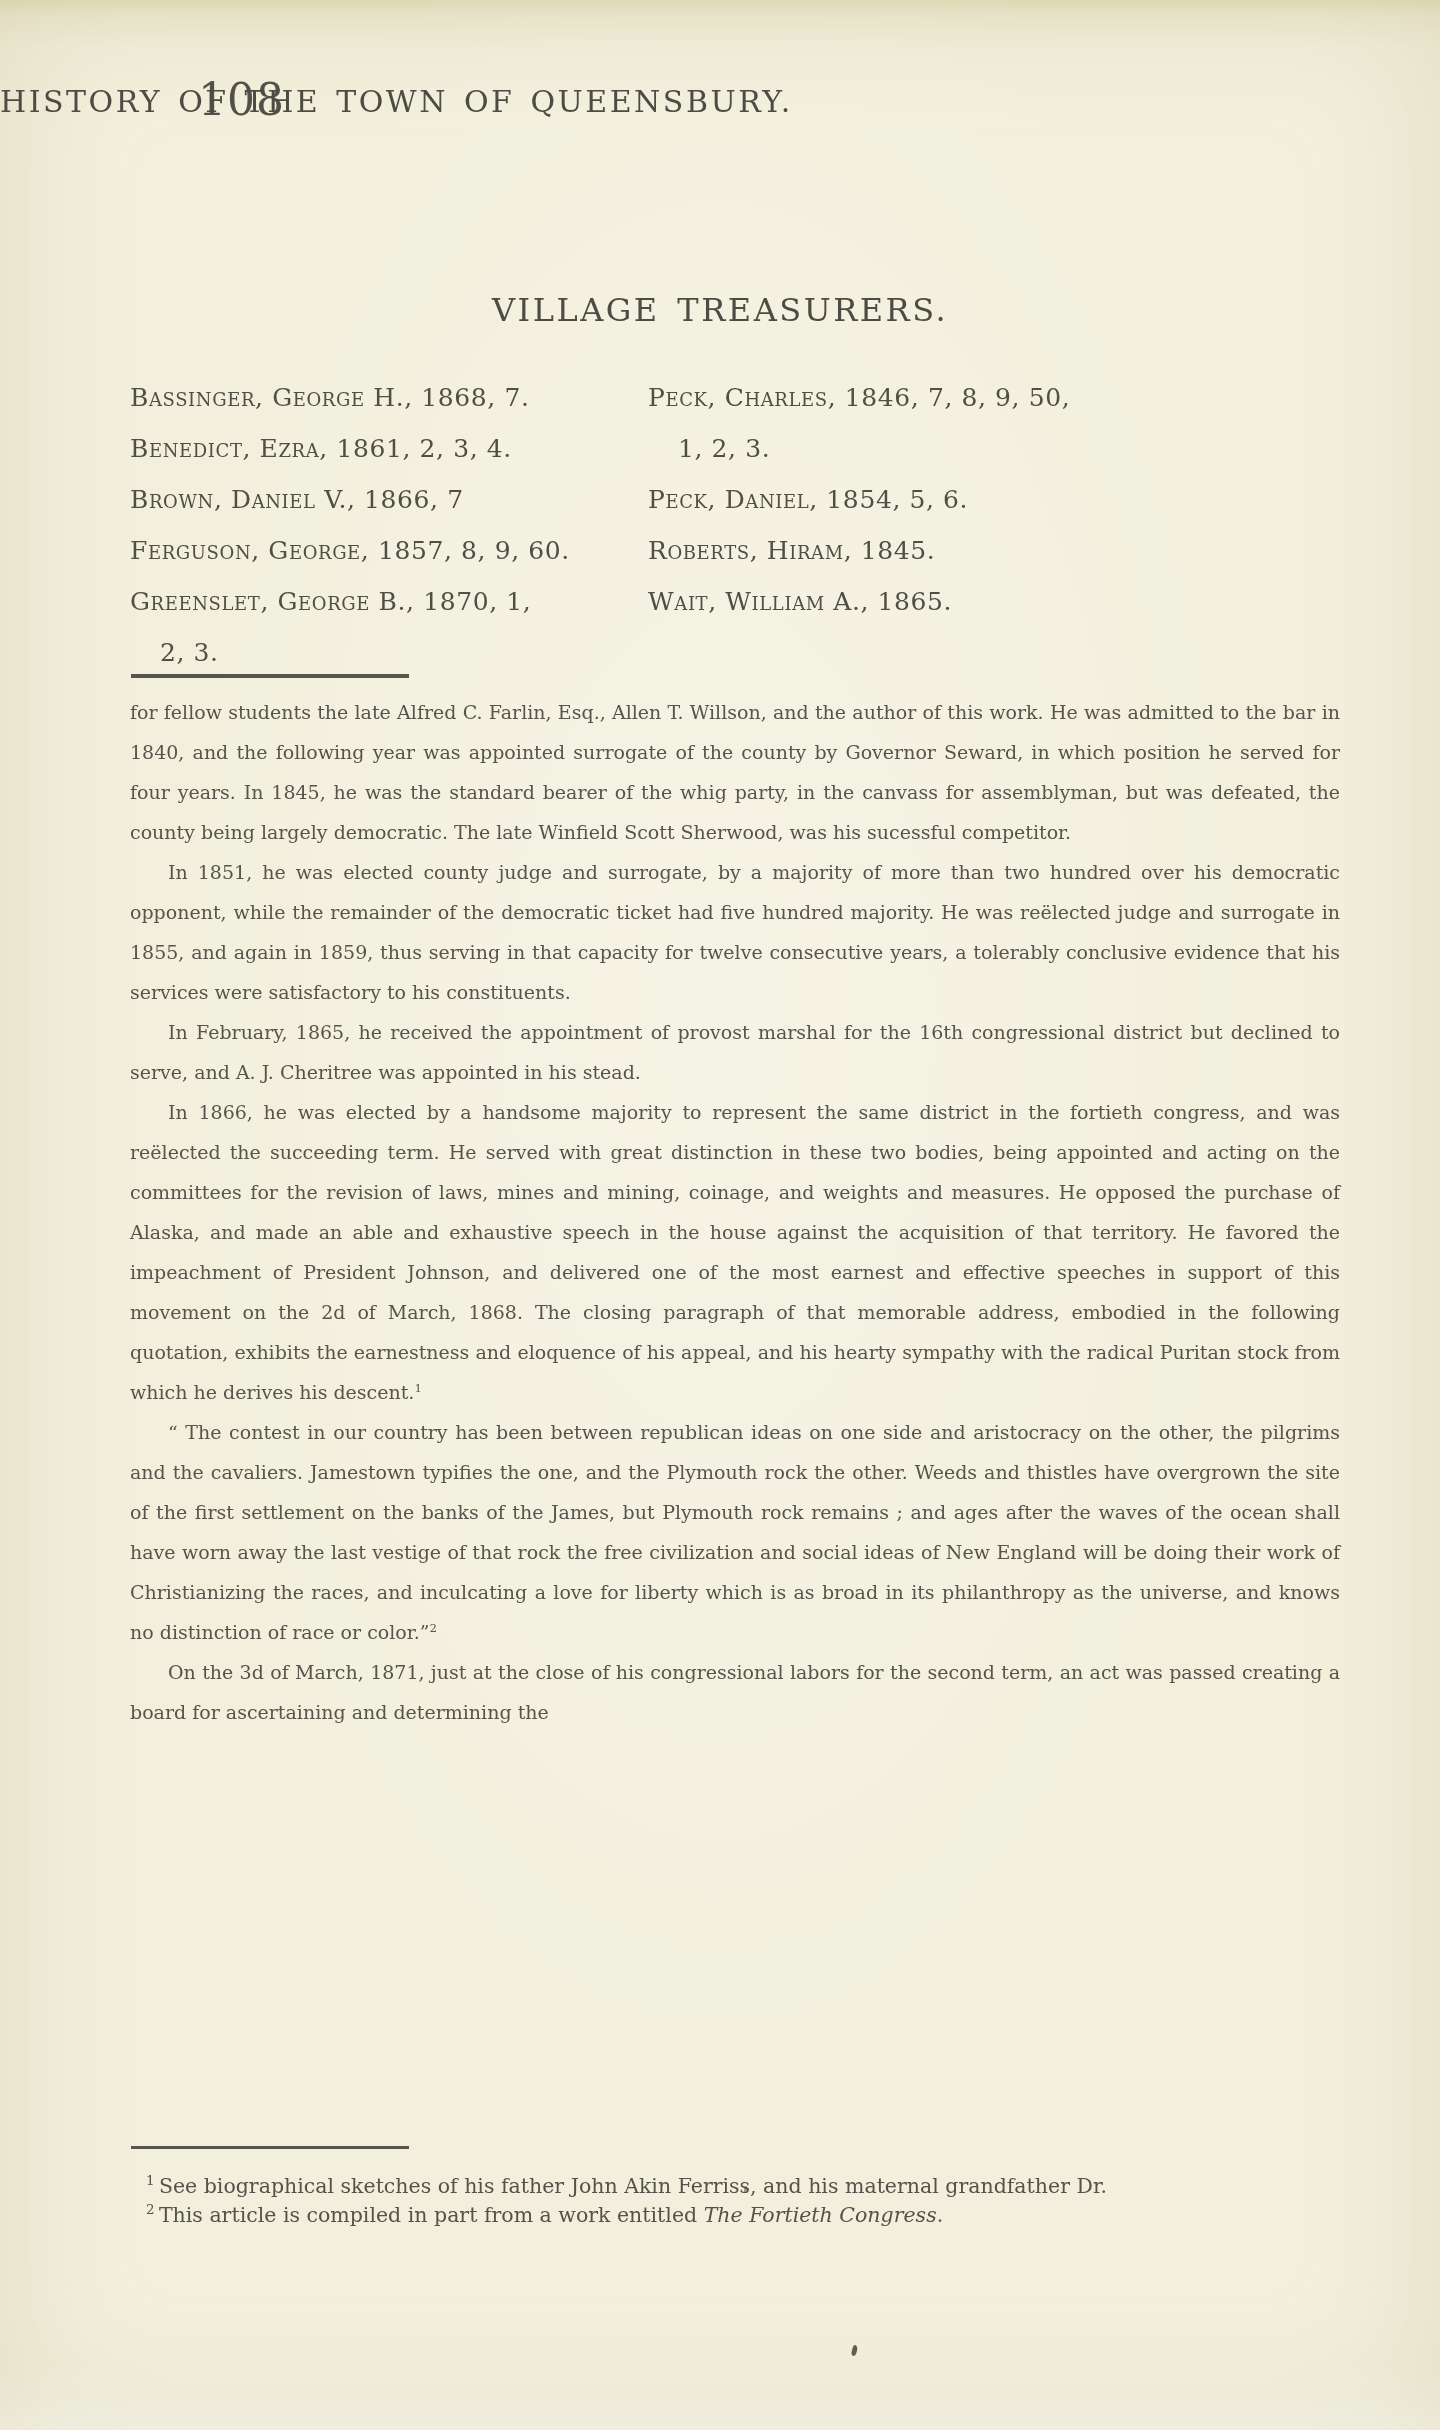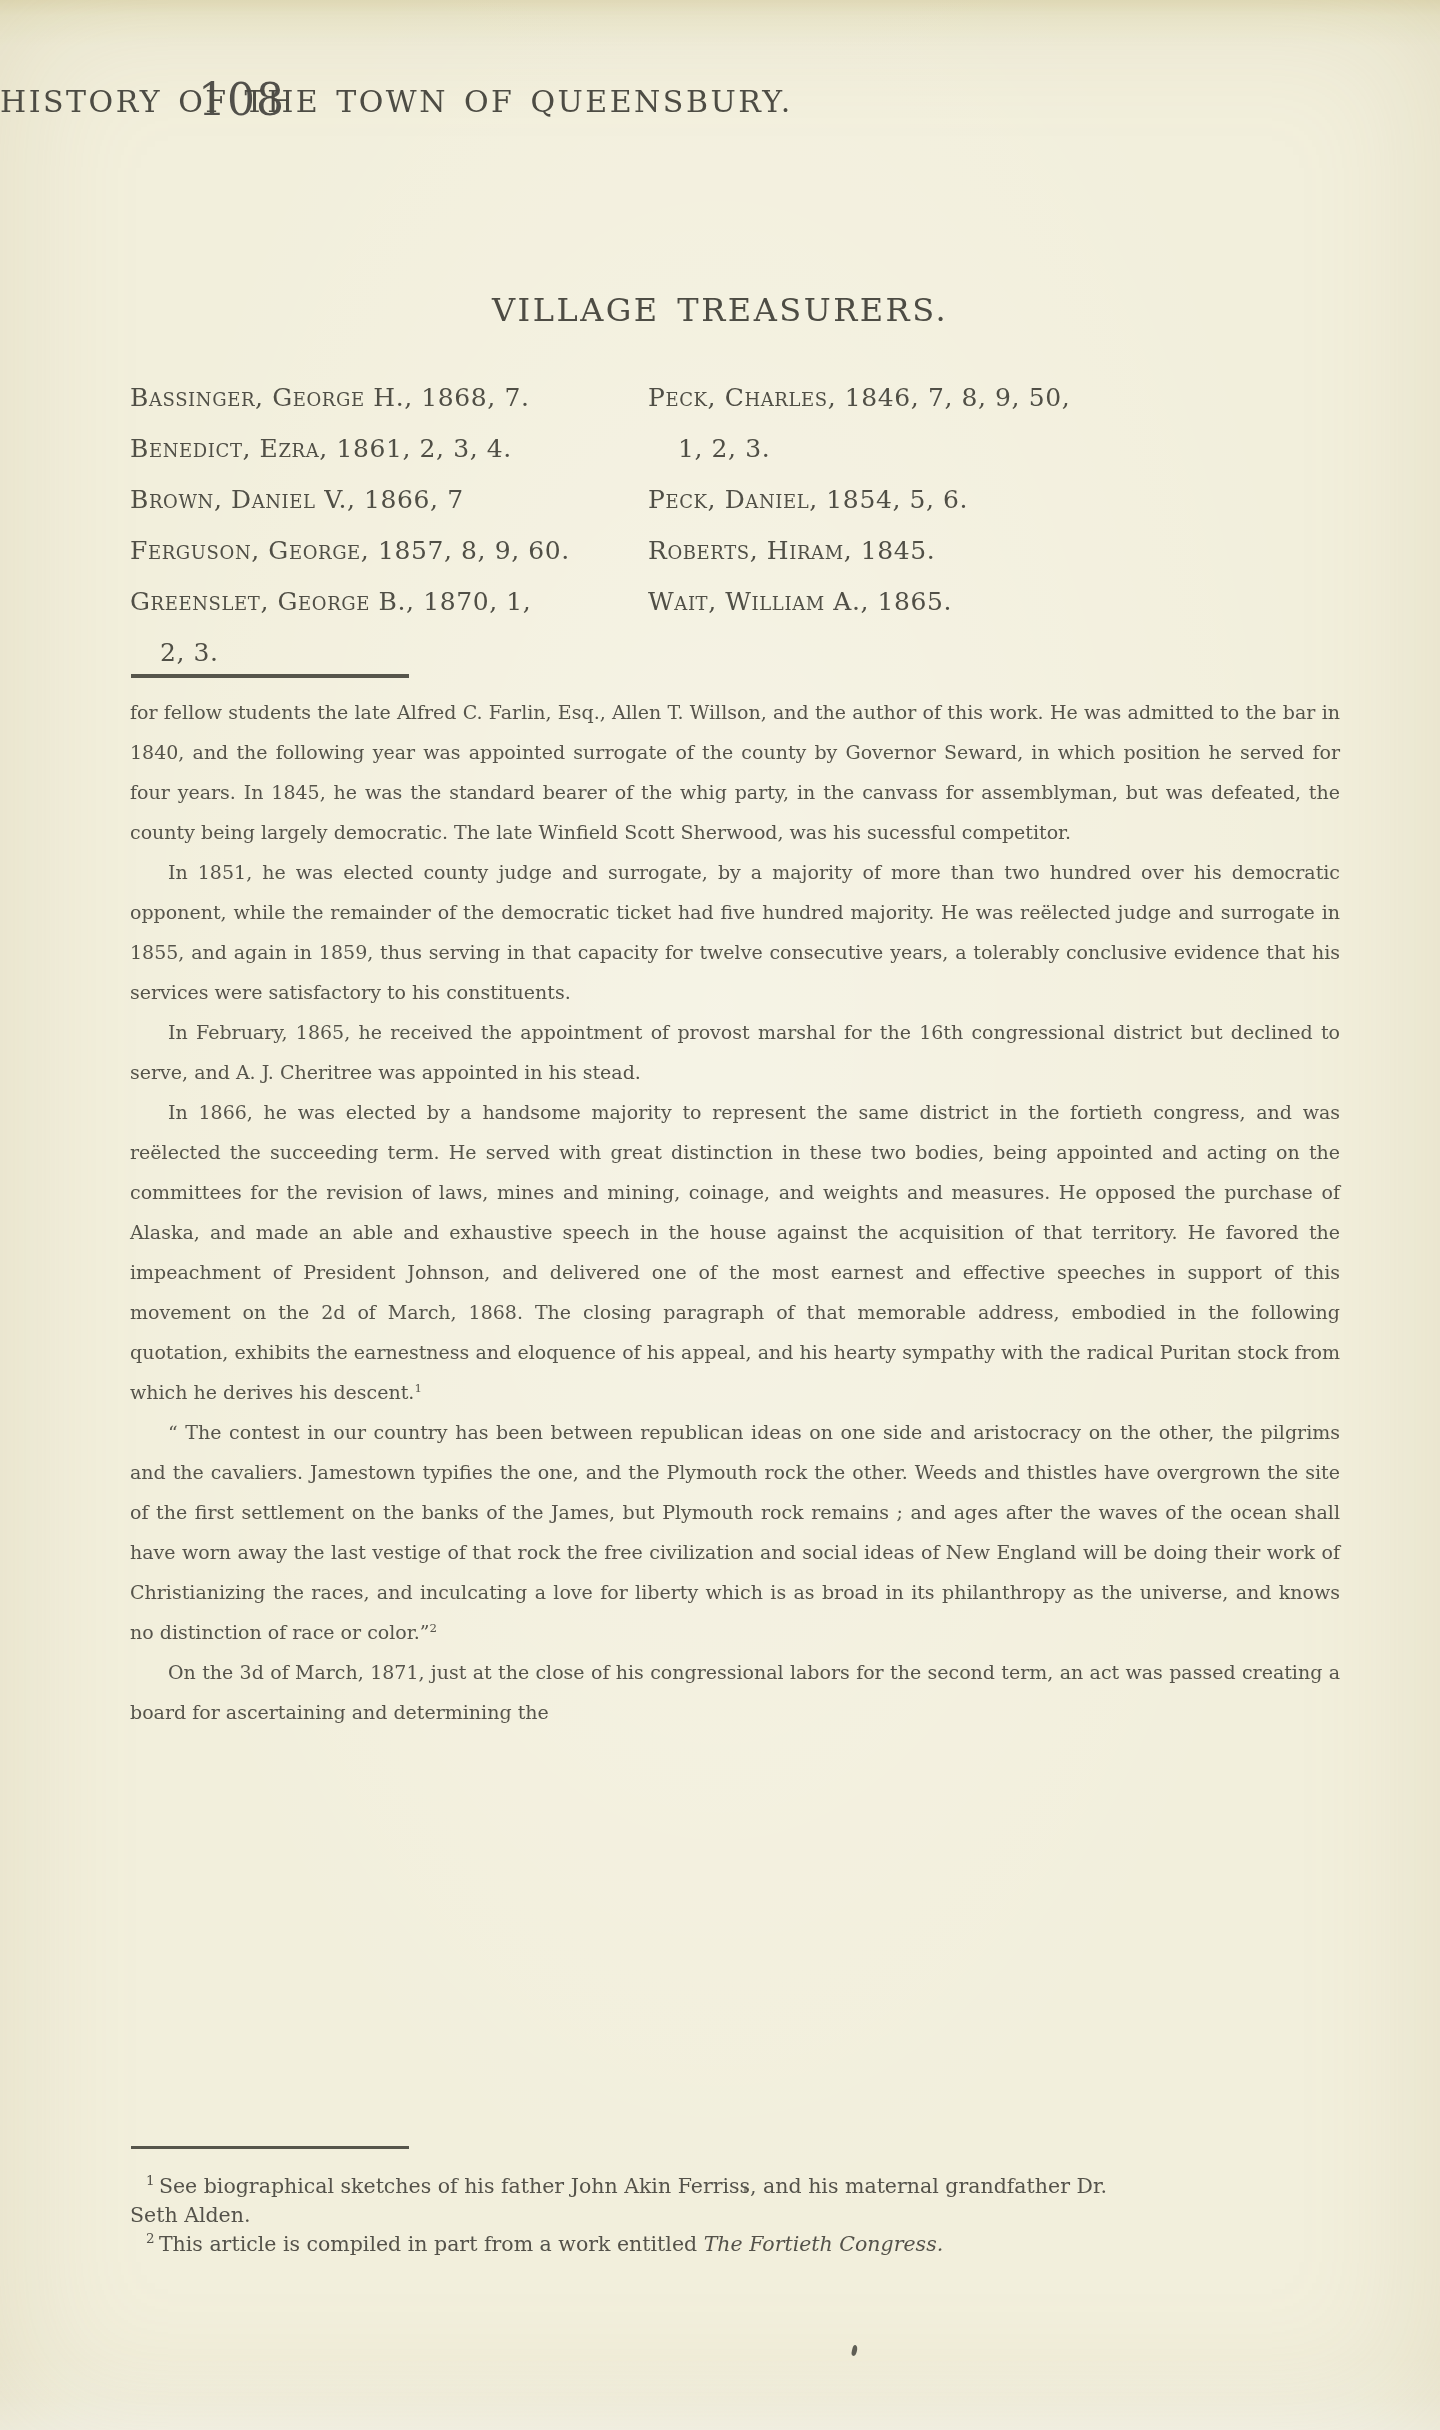--- a/index.html
+++ b/index.html
@@ -176,21 +176,20 @@
       <p class="para indent"><span>In 1866, he was elected by a handsome majority to represent the same district in the fortieth congress, and was reëlected the succeeding term.  He served with great distinction in these two bodies, being appointed and acting on the committees for the revision of laws, mines and mining, coinage, and weights and measures.  He opposed the purchase of Alaska, and made an able and exhaustive speech in the house against the acquisition of that territory.  He favored the impeachment of President Johnson, and delivered one of the most earnest and effective speeches in support of this movement on the 2d of March, 1868.  The closing paragraph of that memorable address, embodied in the following quotation, exhibits the earnestness and eloquence of his appeal, and his hearty sympathy with the radical Puritan stock from which he derives his descent.</span><sup>1</sup></p>
       <p class="para indent"><span>“ The contest in our country has been between republican ideas on one side and aristocracy on the other, the pilgrims and the cavaliers.  Jamestown typifies the one, and the Plymouth rock the other.  Weeds and thistles have overgrown the site of the first settlement on the banks of the James, but Plymouth rock remains ; and ages after the waves of the ocean shall have worn away the last vestige of that rock the free civilization and social ideas of New England will be doing their work of Christianizing the races, and inculcating a love for liberty which is as broad in its philanthropy as the universe, and knows no distinction of race or color.”</span><sup>2</sup></p>
       <p class="para indent"><span>On the 3d of March, 1871, just at the close of his congressional labors for the second term, an act was passed creating a board for ascertaining and determining the</span></p>
     </div>
 
   <div class="rule rule-footnote"></div>
 
   <div class="footnotes" id="footnotes">
       <div class="footnote">
         <div class="fn-line first"><sup>1 </sup>See biographical sketches of his father John Akin Ferriss, and his maternal grandfather Dr.</div>
-        <div class="fn-line">Seth Alden.</div>
       </div>
       <div class="footnote">
         <div class="fn-line first"><sup>2 </sup>This article is compiled in part from a work entitled <span class="work-title">The Fortieth Congress.</span></div>
       </div>
     </div>
 
   <div class="speck speck-1"></div>
   <div class="speck speck-2"></div>
 
 </div>

